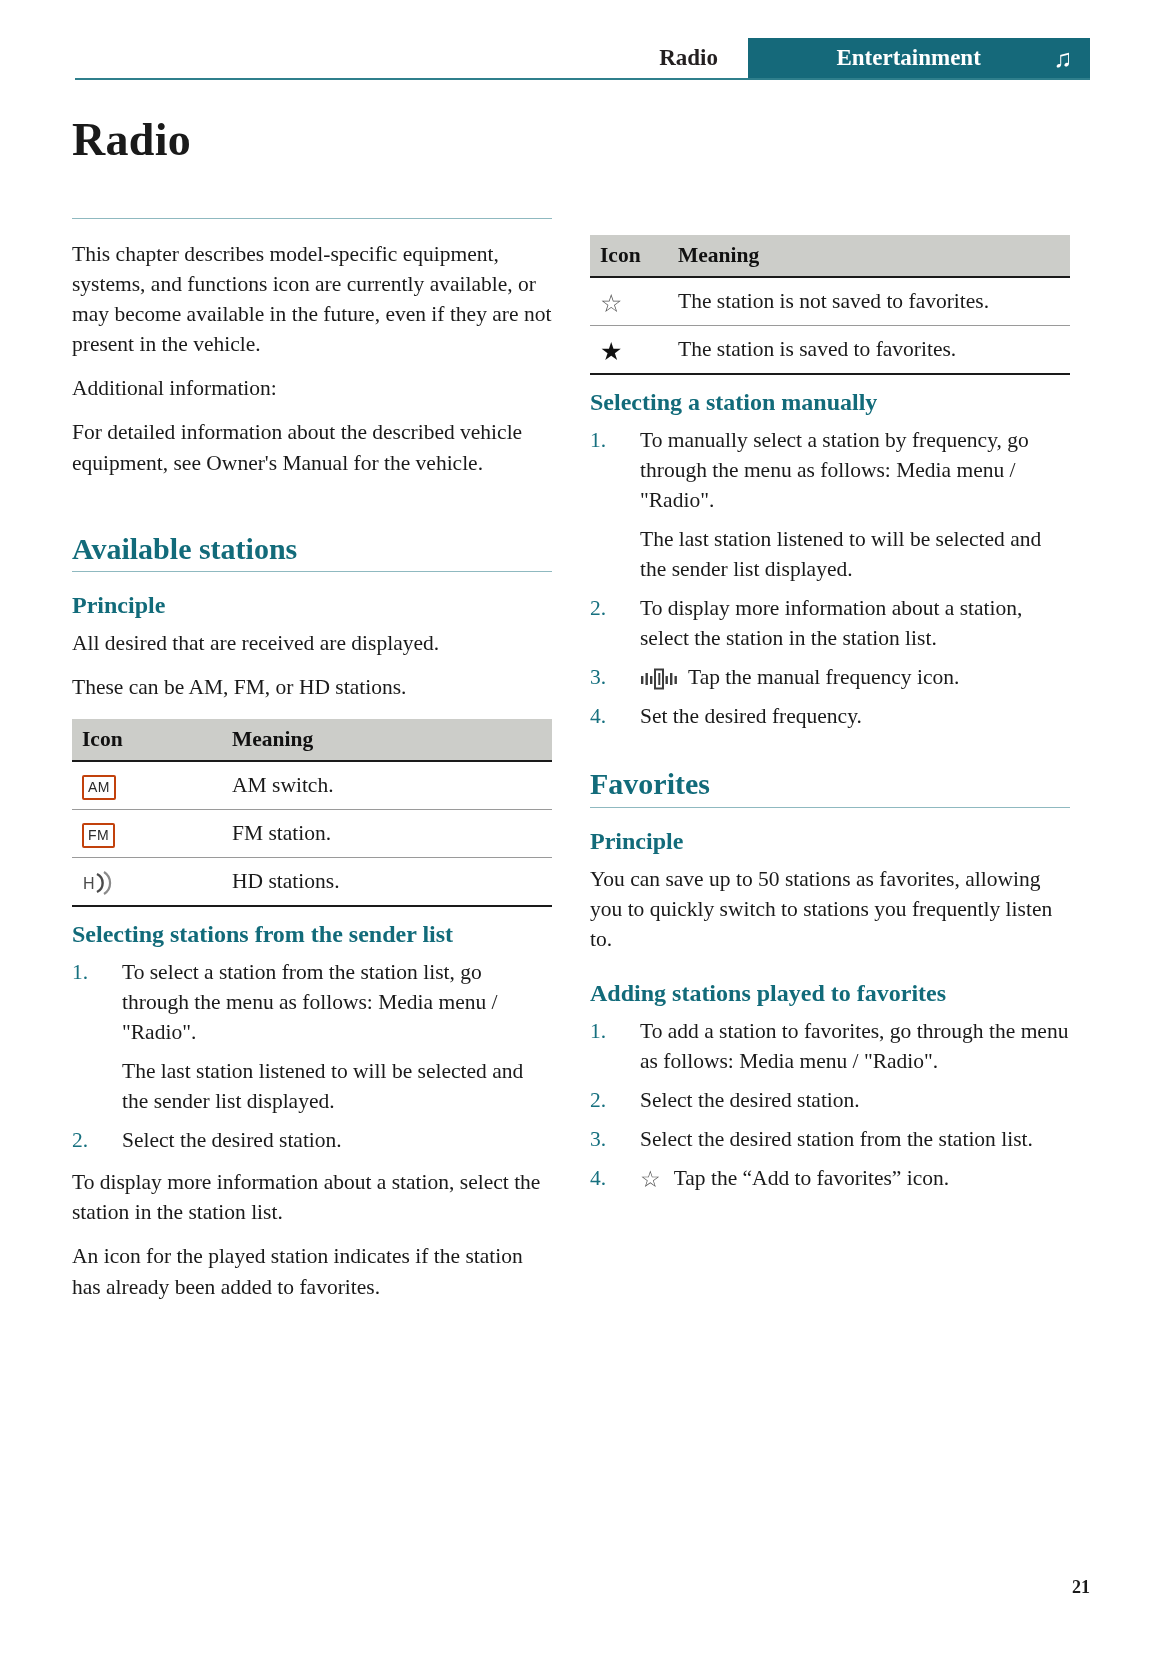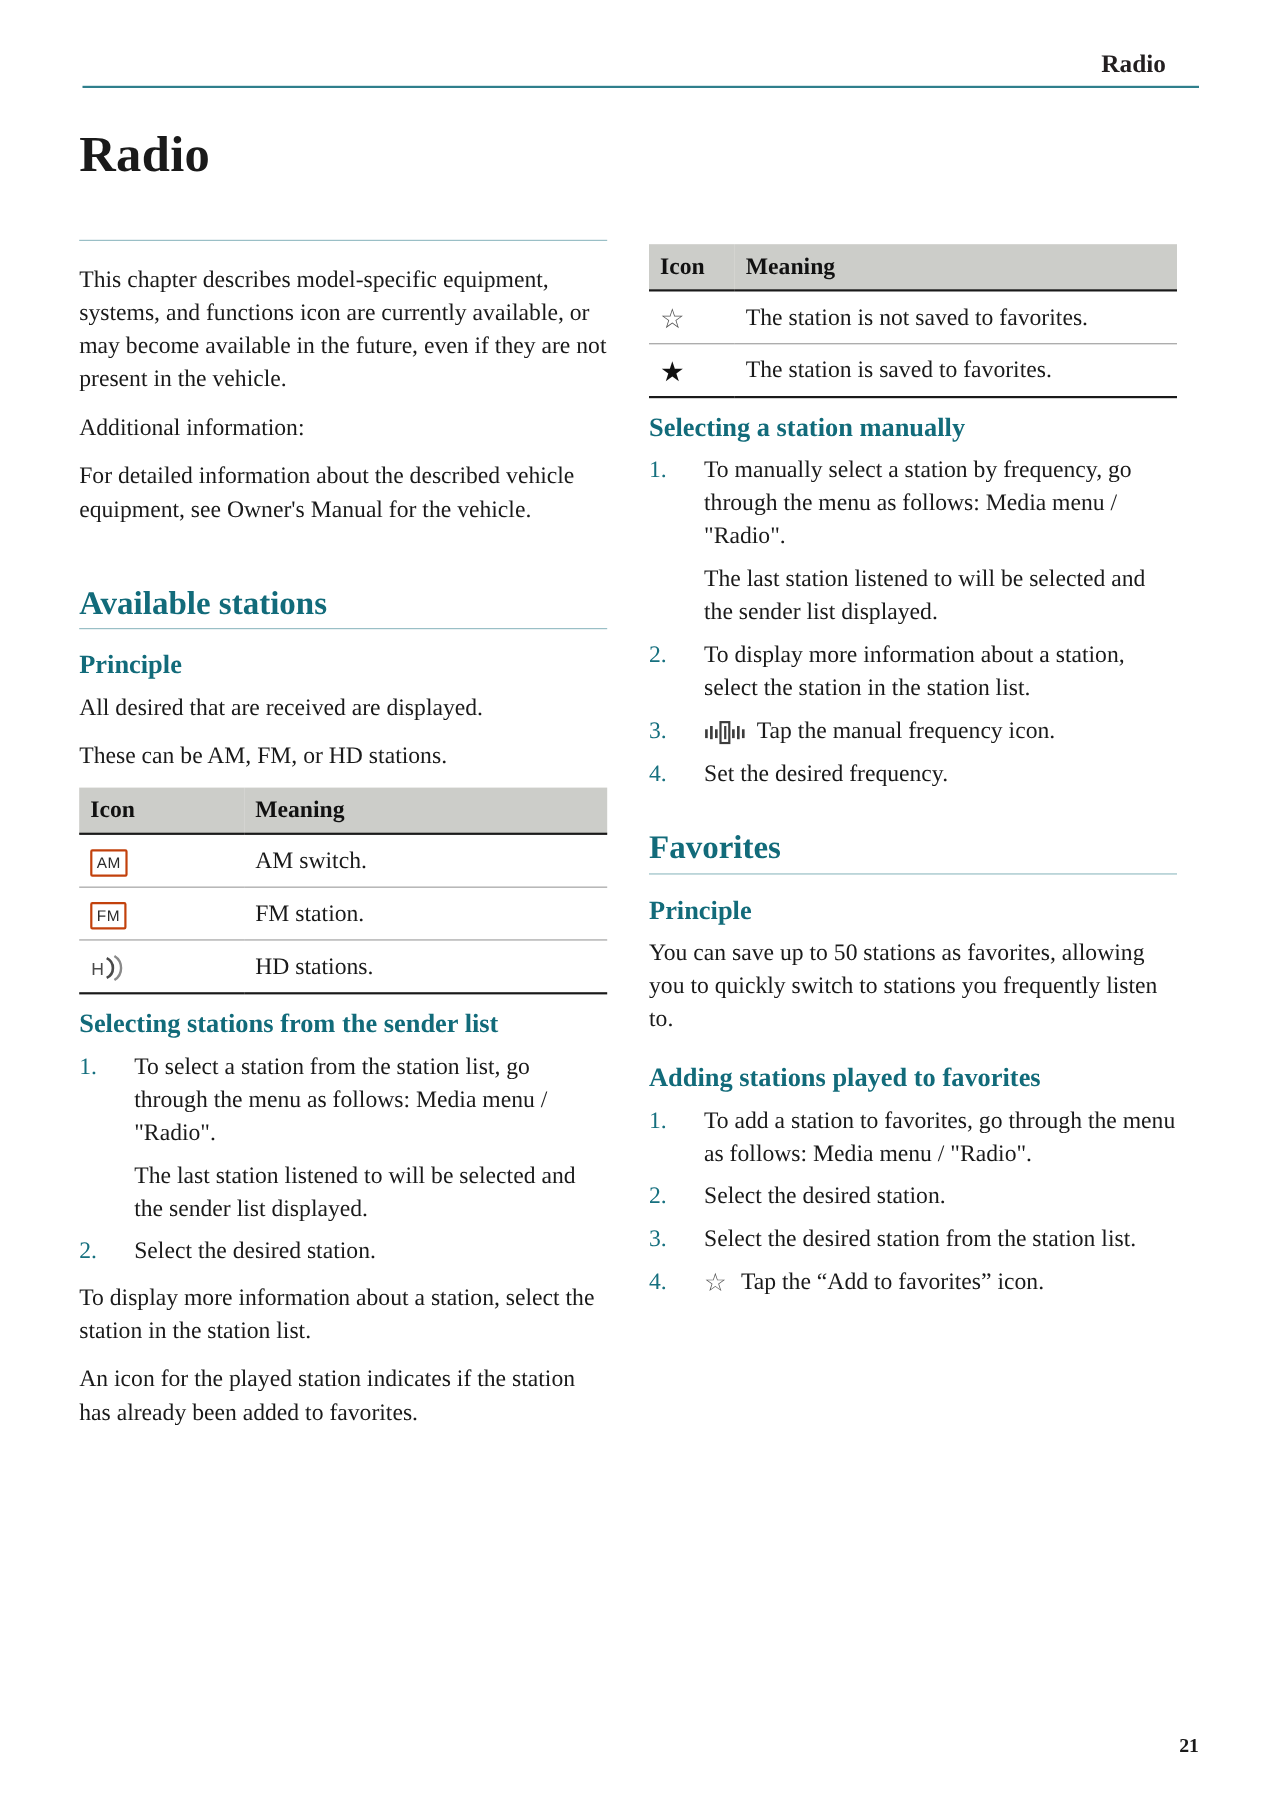--- a/index.html
+++ b/index.html
@@ -109,21 +109,21 @@
   }
 
   .spacer-lg { height: 40px; }
   .spacer-md { height: 24px; }
   .spacer-sm { height: 12px; }
 
   
   table.icon-table {
     border-collapse: collapse;
     width: 100%;
-    margin: 4px 0 14px 0;
+    margin: 17px 0 14px 0;
   }
   table.icon-table thead th {
     background: #cccdc9;
     font-size: 21.5px;
     font-weight: bold;
     text-align: left;
     padding: 8px 10px 8px 10px;
     color: #111;
   }
   table.icon-table thead tr { border-bottom: 2.5px solid #1a1a1a; }
@@ -218,20 +218,24 @@
     font-size: 18px;
     font-weight: bold;
     color: #1a1a1a;
   }
 </style>
 </head>
 <body>
 
 <div class="page-header">
   <div class="header-chapter">Radio</div>
+  <div class="header-section">
+    <span class="sect-label">Entertainment</span>
+    <span class="header-note-icon">♫</span>
+  </div>
 </div>
 <div class="header-rule"></div>
 
 <div class="page-title">Radio</div>
 
 <div class="columns">
 
   <div class="col">
 
     <hr class="rule-thin">

